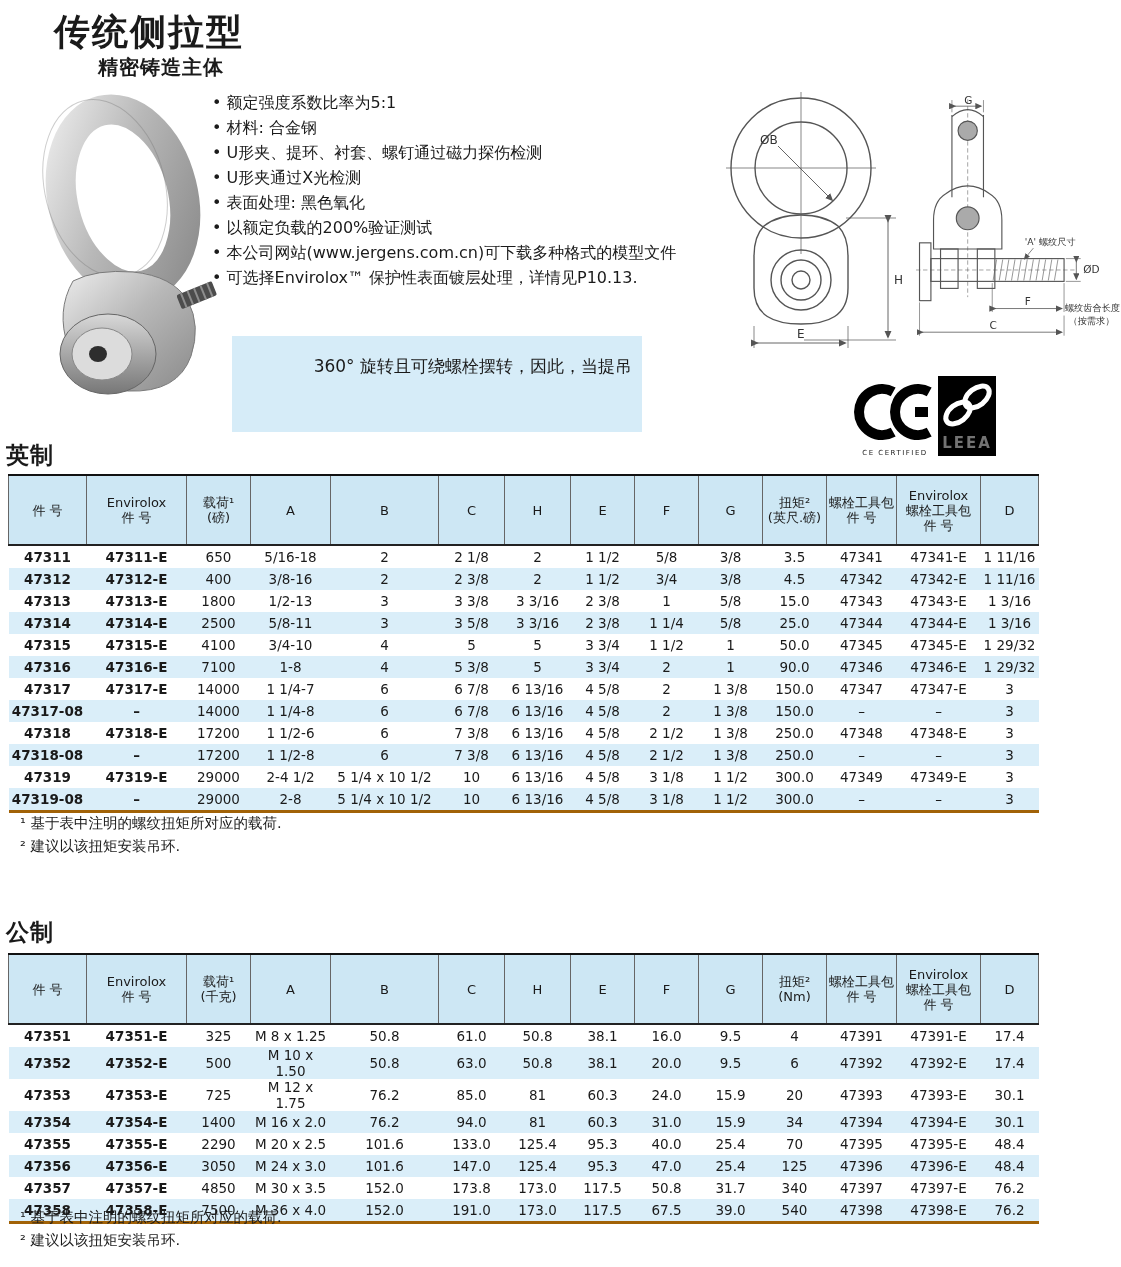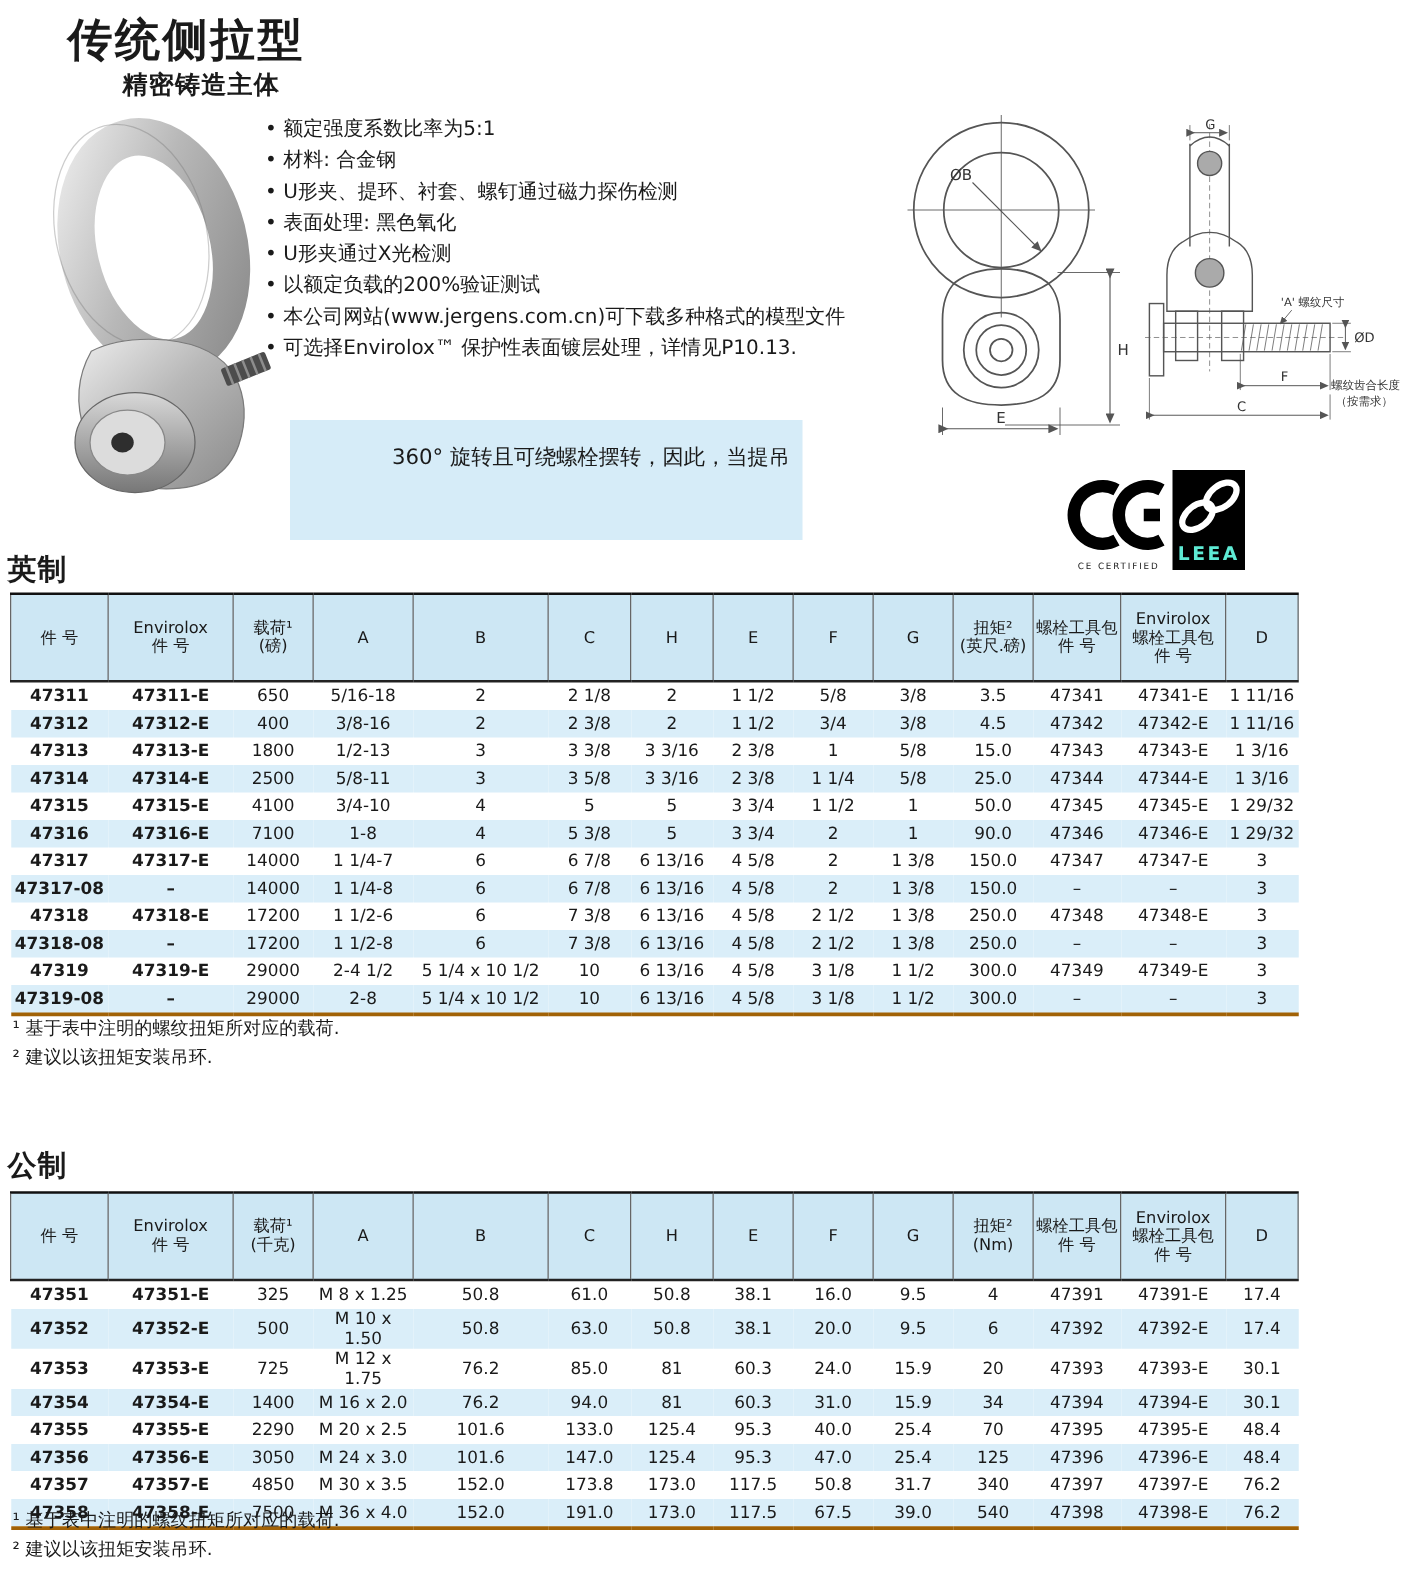--- a/index.html
+++ b/index.html
@@ -22,35 +22,35 @@
     font-size:17px; line-height:28px; box-sizing:border-box; padding:16px 10px 0 12px;}
   .callout .l1{text-indent:42px;text-align:right;}
   .front-diagram{left:698px; top:88px; width:212px; height:268px;}
   .side-diagram{left:902px; top:78px; width:219px; height:285px;}
   .dtext{font-size:12px; fill:#333; font-family:"DejaVu Sans",sans-serif;}
   .dtext-cn{font-size:10.5px; fill:#333; font-family:"DejaVu Sans",sans-serif;}
   .ce-mark{left:852px; top:382px; width:86px; height:74px; text-align:center;}
   .ce-caption{font-size:7px; letter-spacing:1.5px; margin-top:1px; white-space:nowrap;}
   .leea{left:938px; top:376px; width:58px; height:80px; background:#000;}
   .leea-text{position:absolute; left:0; right:0; bottom:4px; text-align:center;
-    color:#5eead4; font-weight:700; font-size:15px; letter-spacing:2px;}
+    color:#737373; font-weight:700; font-size:15px; letter-spacing:2px;}
   .section-title{font-size:23px; font-weight:700; letter-spacing:1px;}
   .sec-imperial{left:6px; top:440px;}
   .sec-metric{left:6px; top:917px;}
   .tbl-imperial{left:8px; top:474px;}
   .tbl-metric{left:8px; top:953px;}
   table{border-collapse:collapse; table-layout:fixed; width:1030px; font-size:13.5px;}
   thead th{background:var(--hdrbg); border:1px solid #666; border-top:2px solid #111;
     border-bottom:2px solid #222; height:64px; font-weight:400; white-space:pre-line;
     font-size:13px; line-height:15px; vertical-align:middle; padding:2px; text-align:center;}
   tbody td{text-align:center; height:22px; padding:0 2px; overflow:hidden;}
   tbody tr:nth-child(even){background:var(--altbg);}
   tbody td:nth-child(1), tbody td:nth-child(2){font-weight:700;}
   tbody tr:last-child td{border-bottom:3px solid #a16207;}
-  .footnotes{font-size:14.5px; line-height:23px;}
+  .footnotes{font-size:14.5px; line-height:23px;margin-left:10px;}
   .fn-imperial{left:10px; top:812px;}
   .fn-metric{left:10px; top:1206px;}
 </style>
 </head>
 <body>
 
 <div class="abs page-title">传统侧拉型</div>
 <div class="abs page-subtitle">精密铸造主体</div>
 
 <div class="abs photo">
@@ -82,22 +82,22 @@
       <line x1="176" y1="202" x2="176" y2="217" stroke="#8d8d8d" stroke-width="2"></line>
       <line x1="183" y1="202" x2="183" y2="217" stroke="#8d8d8d" stroke-width="2"></line>
     </g>
   </svg>
 </div>
 
 <ul class="abs bullets">
     <li>额定强度系数比率为5:1</li>
     <li>材料: 合金钢</li>
     <li>U形夹、提环、衬套、螺钉通过磁力探伤检测</li>
+    <li>U形夹通过X光检测</li>
     <li>表面处理: 黑色氧化</li>
-    <li>U形夹通过X光检测</li>
     <li>以额定负载的200%验证测试</li>
     <li>本公司网站(www.jergens.com.cn)可下载多种格式的模型文件</li>
     <li>可选择Envirolox™ 保护性表面镀层处理，详情见P10.13.</li>
   </ul>
 
 <div class="abs callout">
   <div class="l1">360° 旋转且可绕螺栓摆转，因此，当提吊</div>
 </div>
 
 <div class="abs front-diagram">

